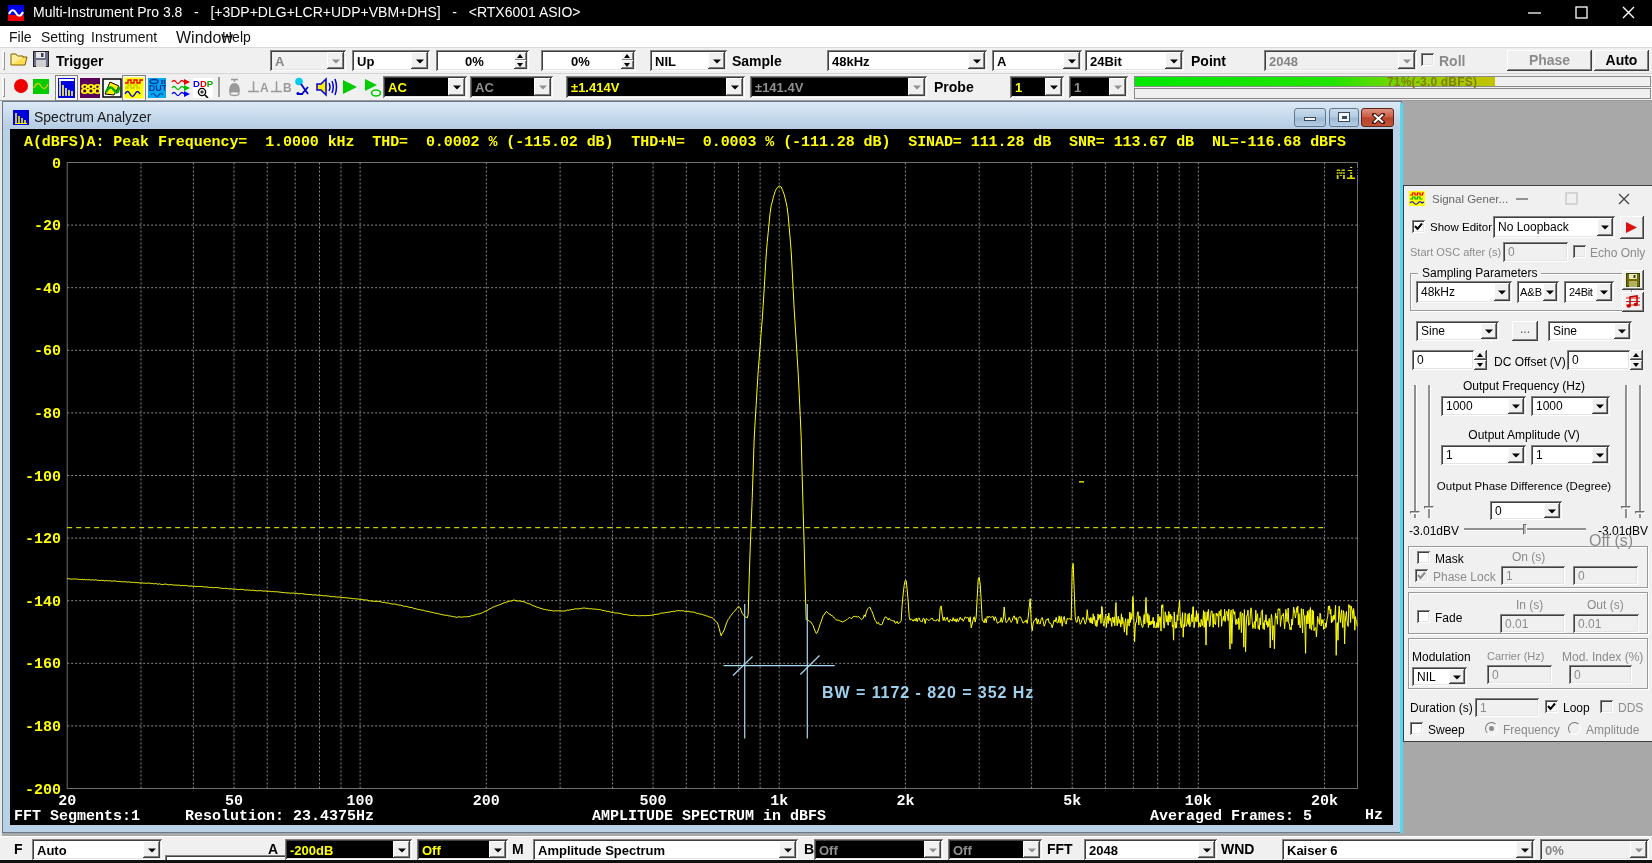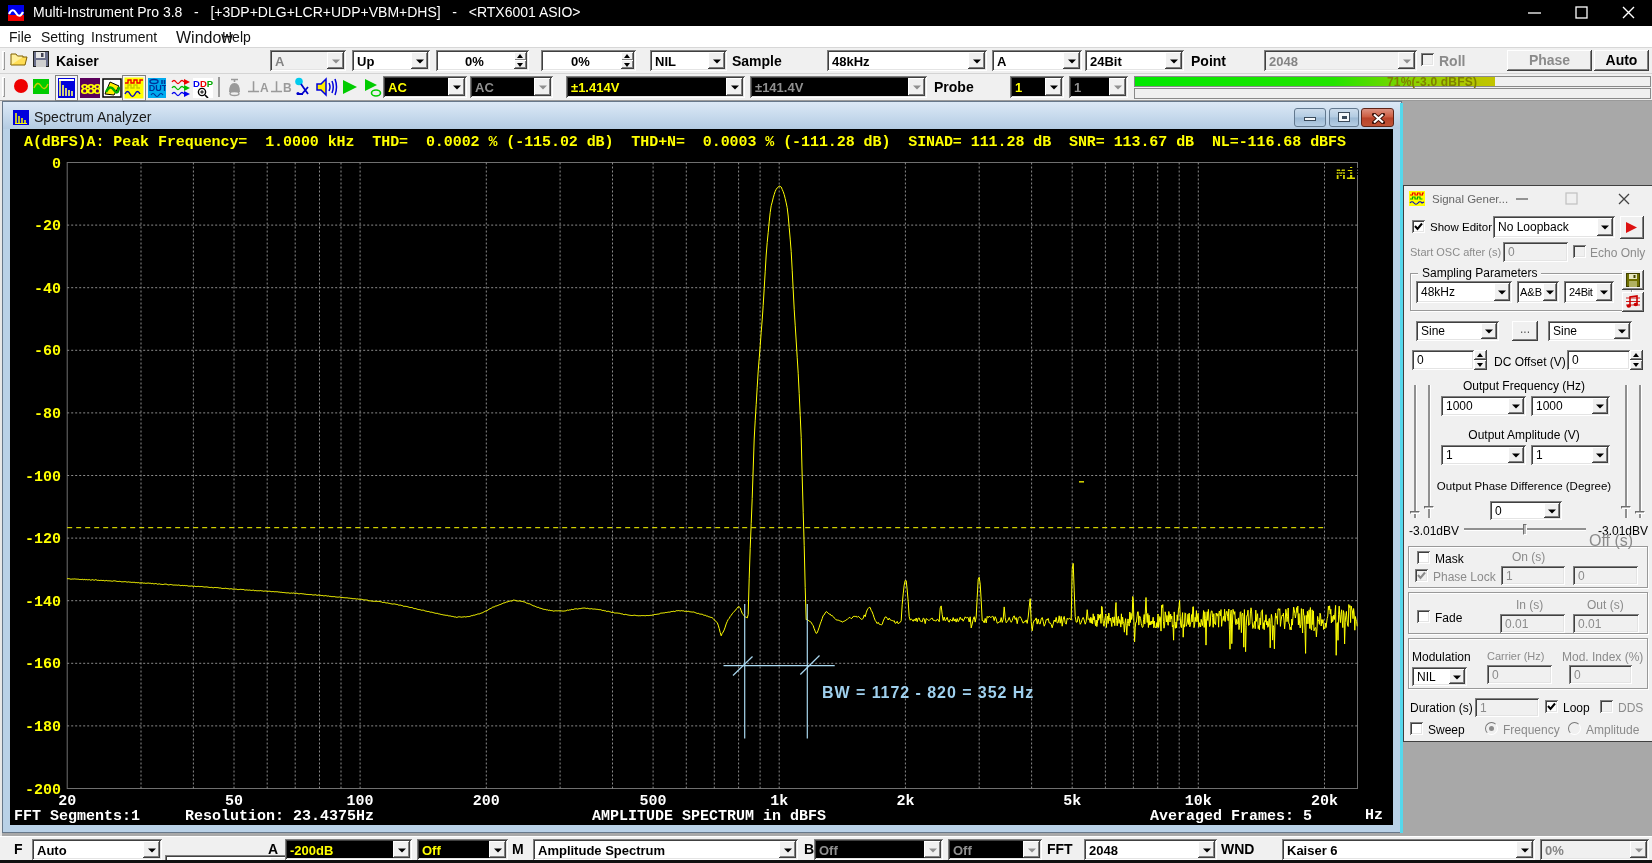--- a/index.html
+++ b/index.html
@@ -49,21 +49,21 @@
 <svg class="ab" style="left:10px;top:3px" width="20" height="17">
       <path d="M1 14 L3 6 L17 6 L15 14 Z" fill="#ffdd55" stroke="#806000" stroke-width="1"></path>
       <path d="M1 14 L1 3 L6 3 L7.5 5 L13 5 L13 6" fill="#ffef9a" stroke="#806000" stroke-width="1"></path>
     </svg>
 <svg class="ab" style="left:33px;top:3px" width="17" height="17">
       <rect x="0.5" y="0.5" width="15" height="15" fill="#6a6f8a" stroke="#222"></rect>
       <rect x="3" y="1" width="9" height="6" fill="#e8e8e8"></rect>
       <rect x="8" y="2" width="2.5" height="4" fill="#445"></rect>
       <rect x="3" y="9" width="10" height="7" fill="#cfcfcf"></rect>
     </svg>
-<span class="ab lbl" style="left:56px;top:5px;font-size:14px">Kaiser</span>
+<span class="ab lbl" style="left:56px;top:5px;font-size:14px">Trigger</span>
 <div class="ab cb sunk " style="left:150px;top:14px;width:136px;height:21px;margin-top:36px;">
       <span class="tx">Normal</span>
       <span class="arw">
         <i></i>
       </span>
     </div>
 <div class="ab cb sunk cbd" style="left:270px;top:2px;width:76px;height:21px;">
       <span class="tx">A</span>
       <span class="arw arwd">
         <i></i>

